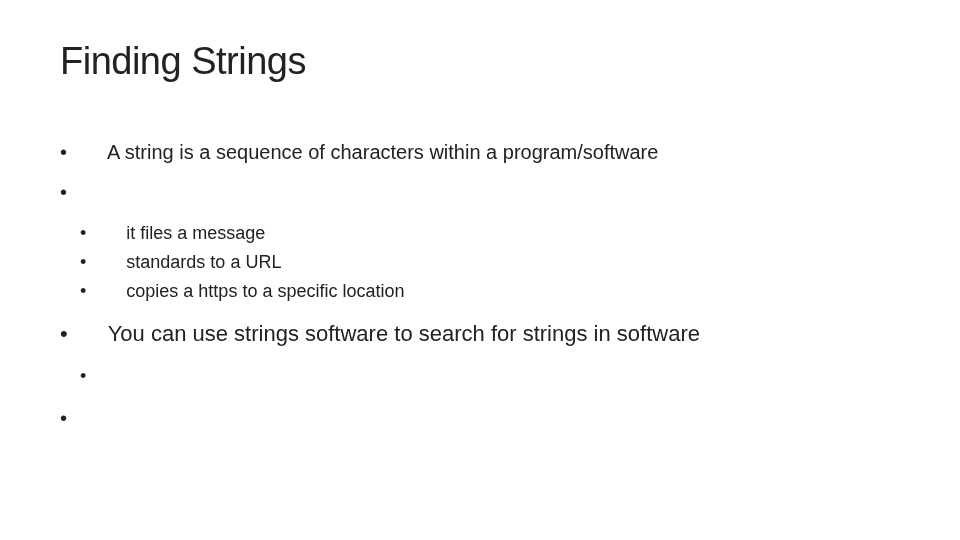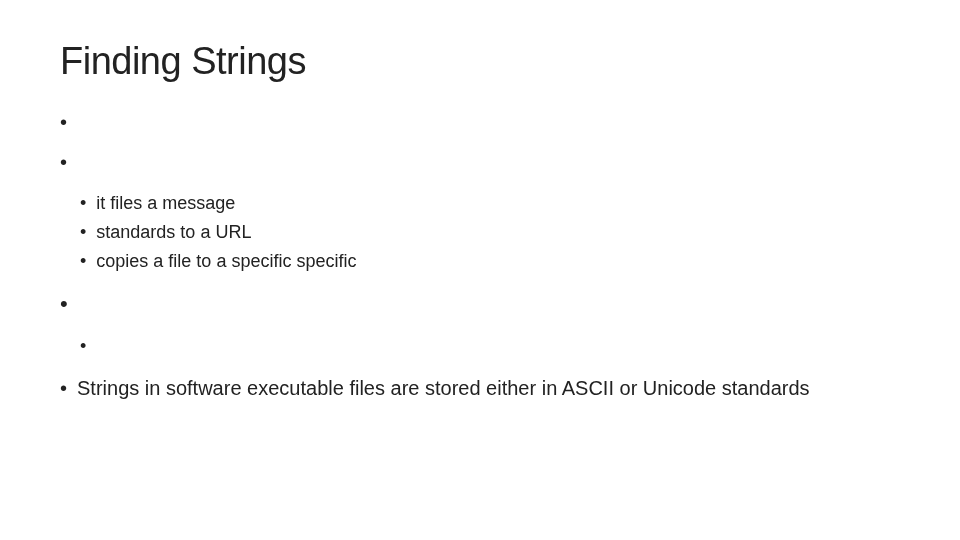--- a/index.html
+++ b/index.html
@@ -1,18 +1,19 @@
 <!DOCTYPE html>
 <html><head>
   <meta charset="utf-8">
   <style>
     * {
       margin: 0;
       padding: 0;
       box-sizing: border-box;
+      gap: 30px;
     }
 
     body {
       width: 960px;
       height: 540px;
       background: #ffffff;
       font-family: 'Segoe UI', Arial, sans-serif;
       color: #222222;
       overflow: hidden;
     }
@@ -109,50 +110,51 @@
 </head>
 <body>
 
 <div class="slide">
   <h1 class="slide-title">Finding Strings</h1>
 
   <div class="content">
 
     <div class="bullet-item">
       <span class="bullet-dot">•</span>
+      <span class="bullet-text">A string is a sequence of characters within a program/software</span>
     </div>
 
     <div class="bullet-item">
       <span class="bullet-dot">•</span>
     </div>
 
     <div class="sub-bullets">
       <div class="sub-bullet-item">
         <span class="sub-bullet-dot">•</span>
         <span class="sub-bullet-text">it files a message</span>
       </div>
       <div class="sub-bullet-item">
         <span class="sub-bullet-dot">•</span>
         <span class="sub-bullet-text">standards to a URL</span>
       </div>
       <div class="sub-bullet-item">
         <span class="sub-bullet-dot">•</span>
-        <span class="sub-bullet-text">copies a file to a specific specific</span>
+        <span class="sub-bullet-text">copies a https to a specific location</span>
       </div>
     </div>
 
     <div class="bullet-item large-bullet">
       <span class="bullet-dot">•</span>
+      <span class="bullet-text">You can use strings software to search for strings in software</span>
     </div>
 
     <div class="sub-bullets">
       <div class="sub-bullet-item">
         <span class="sub-bullet-dot">•</span>
       </div>
     </div>
 
     <div class="bullet-item last-bullet">
       <span class="bullet-dot">•</span>
-      <span class="bullet-text">Strings in software executable files are stored either in ASCII or Unicode standards</span>
     </div>
 
   </div>
 </div>
 
 </body></html>

